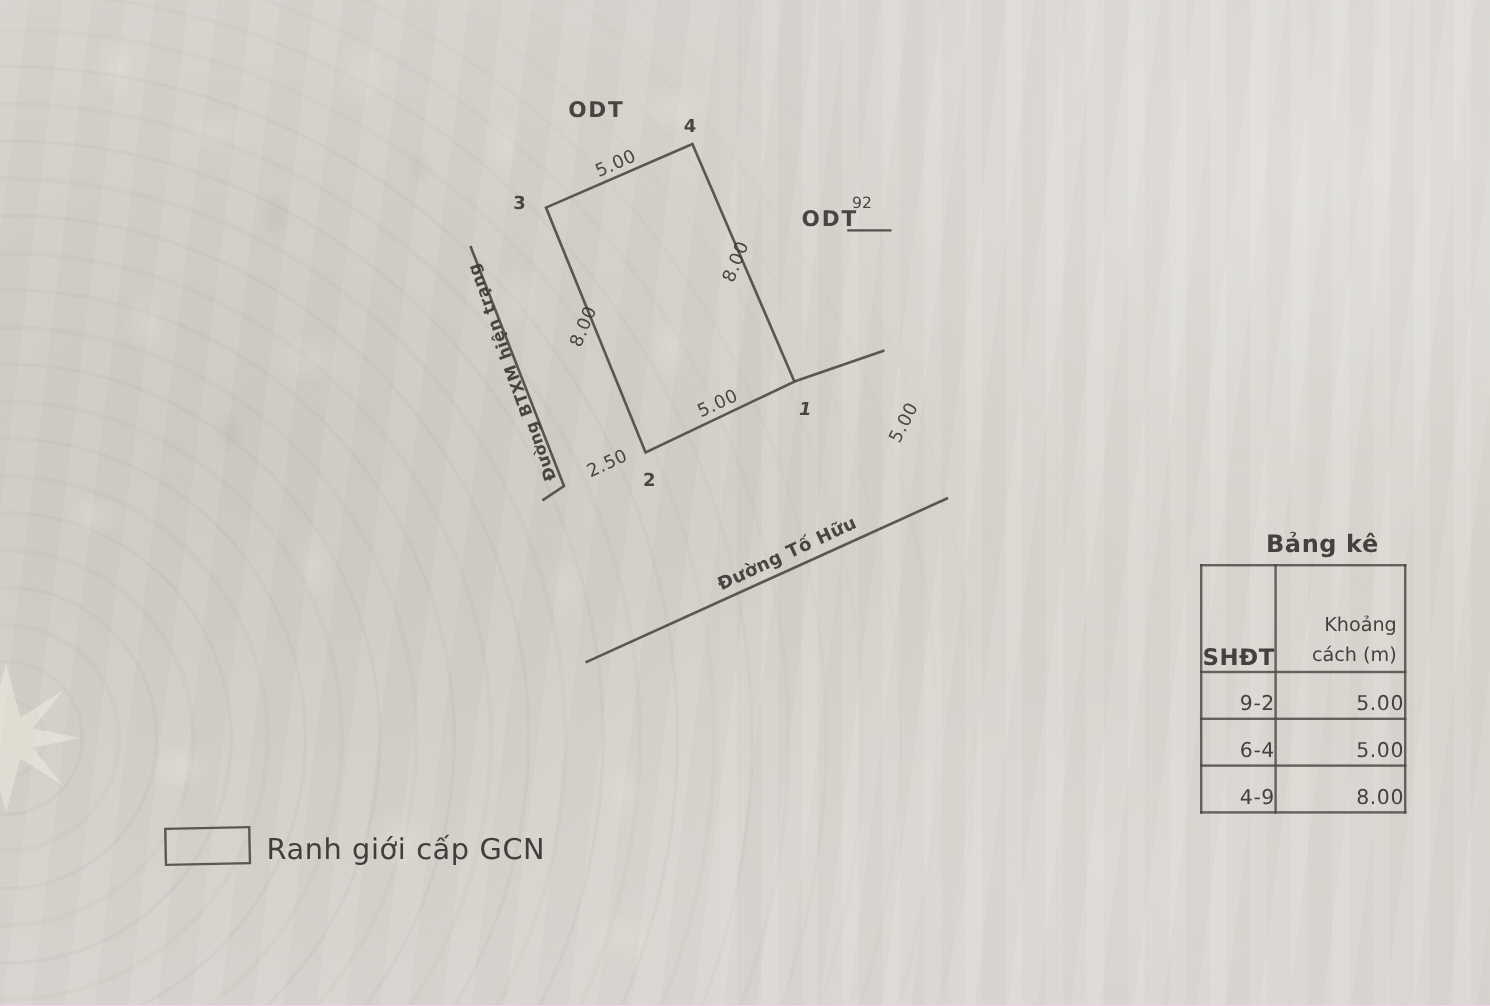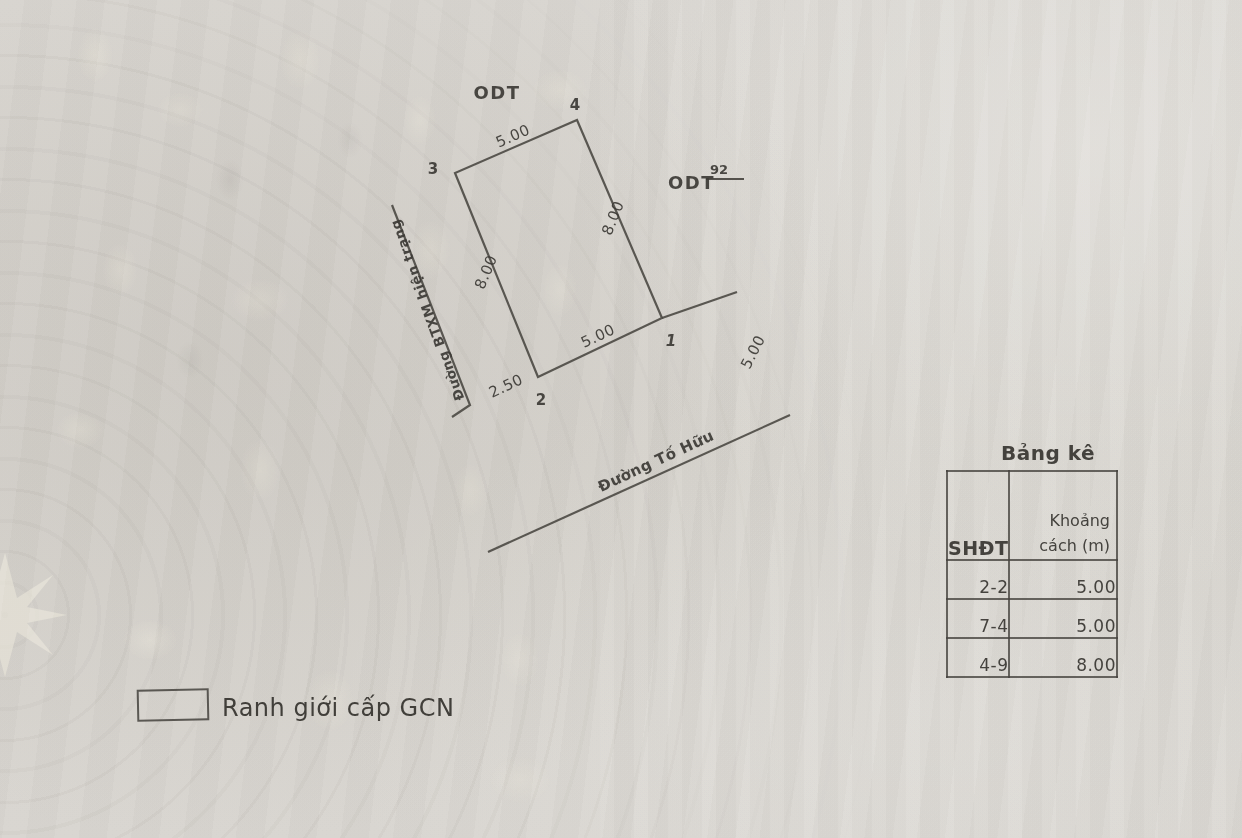--- a/index.html
+++ b/index.html
@@ -69,39 +69,39 @@
 
   .lbl { position:absolute; color: rgba(60,58,53,0.92); white-space:nowrap; }
   .ctr { transform: translate(-50%,-50%); }
 
   .zone  { font-size:18px; font-weight:600; letter-spacing:1.5px; }
   .pt    { font-size:15px; font-weight:600; }
   .dim   { font-size:15px; font-weight:500; letter-spacing:0.5px; }
   .road  { font-size:14px; font-weight:600; letter-spacing:0.5px; }
 
   .frac-num {
-    font-size:13px; font-weight:700;
+    font-size:13px; font-weight:400;
     border-bottom:2px solid rgba(60,58,53,0.85);
-    padding:0 16px 1px 4px;
+    padding:0 16px 14px 4px;
   }
 
   
   .legend-box {
     position:absolute; left:137px; top:689px; width:72px; height:32px;
     border:2.5px solid rgba(68,66,61,0.85); transform:rotate(-1.2deg);
     background:rgba(255,255,255,0.03);
   }
   .legend-label {
     position:absolute; left:222px; top:694px;
     font-size:24px; font-weight:500; color: rgba(52,50,46,0.92);
     letter-spacing:0.5px;
   }
 
   
-  #table-block { position:absolute; left:946px; top:441px; width:204px; }
+  #table-block { position:absolute; left:1000px; top:441px; width:204px; }
   .table-title {
     text-align:center; font-size:20px; font-weight:600;
     color: rgba(55,53,49,0.92); margin-bottom:5px; letter-spacing:0.5px;
   }
   table.bangke {
     border-collapse:collapse; width:172px;
     color: rgba(55,53,49,0.92);
   }
   table.bangke td {
     border:2px solid rgba(70,68,63,0.8);
@@ -161,25 +161,25 @@
 
     <div id="table-block">
       <div class="table-title">Bảng kê</div>
       <table class="bangke">
         <tbody>
             <tr>
           <td class="hdr-shdt">SHĐT</td>
           <td class="hdr-dist">Khoảng cách (m)</td>
         </tr>
         <tr>
-          <td class="cell">2-2</td>
+          <td class="cell">9-2</td>
           <td class="cell">5.00</td>
         </tr>
         <tr>
-          <td class="cell">7-4</td>
+          <td class="cell">6-4</td>
           <td class="cell">5.00</td>
         </tr>
         <tr>
           <td class="cell">4-9</td>
           <td class="cell">8.00</td>
         </tr>
       </tbody>
         </table>
     </div>
   </div>

